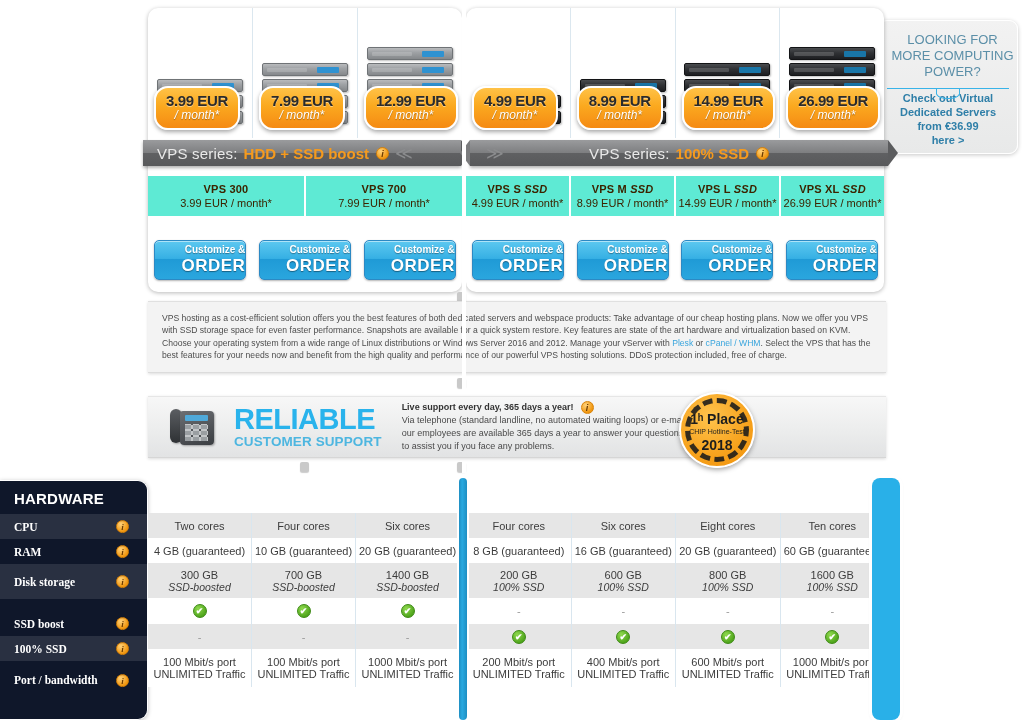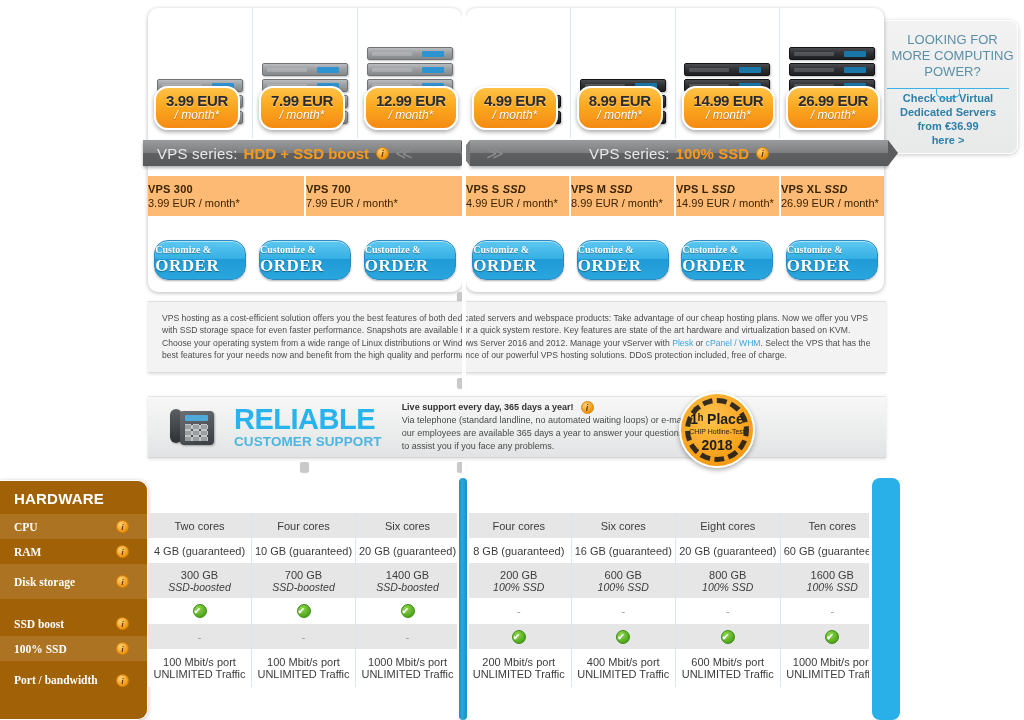--- a/index.html
+++ b/index.html
@@ -119,45 +119,44 @@
     border: 1px solid #d88208;
     cursor: pointer;
   }
 
   
   .name-row { position: absolute; top: 176px; display: flex; height: 40px; }
   #names-hdd { left: 148px; width: 314px; }
   #names-ssd { left: 466px; width: 418px; }
   .name-cell {
     flex: 1 1 0;
-    background: #fdba74;
+    background: #5eead4;
     border-right: 2px solid #ffffff;
     display: flex; flex-direction: column;
-    justify-content: center;
+    align-items: center; justify-content: center;
     color: #3b2400;
   }
   .name-cell:last-child { border-right: none; }
   .name-cell .t1 { font-size: 11px; font-weight: bold; letter-spacing: .2px; }
   .name-cell .t1 i { font-style: italic; }
   .name-cell .t2 { font-size: 11px; margin-top: 2px; }
 
   
   .btn-row { position: absolute; top: 236px; display: flex; height: 48px; }
   #btns-hdd { left: 148px; width: 314px; }
   #btns-ssd { left: 466px; width: 418px; }
   .btn-cell { flex: 1 1 0; display: flex; align-items: center; justify-content: center; }
   .order-btn {
     width: 92px; height: 40px;
     border: 1px solid #2c89c4;
-    border-radius: 14px;
+    border-radius: 5px;
     background: linear-gradient(180deg,#5dc8f0 0%,#36b0e4 46%,#1f9ad6 47%,#2aa6de 100%);
     box-shadow: 0 1px 2px rgba(0,0,0,.3), inset 0 1px 0 rgba(255,255,255,.5);
-    color: #fff; text-align: left; cursor: pointer;
+    color: #fff; text-align: right; cursor: pointer;
     padding-top: 3px;
-    font-family: Liberation Serif, serif;
   }
   .order-btn .l1 {
     font-size: 10px; font-weight: bold; line-height: 12px;
     text-shadow: 0 1px 1px rgba(0,0,0,.35);
   }
   .order-btn .l2 {
     font-size: 17px; font-weight: bold; line-height: 20px;
     letter-spacing: .5px;
     text-shadow: 0 1px 1px rgba(0,0,0,.4);
   }
@@ -266,21 +265,21 @@
     border-radius: 0 0 50% 50%;
   }
   #promo-box .sub {
     font-size: 11px; font-weight: bold; color: #2f7fa8;
     line-height: 14px; cursor: pointer;
   }
 
   
   #hardware-sidebar {
     position: absolute; left: 0px; top: 480px; width: 148px; height: 240px;
-    background: #a16207;
+    background: #0f172a;
     border-top-right-radius: 10px; border-bottom-right-radius: 10px;
     box-shadow: 0 1px 4px rgba(0,0,0,.25);
     border: 1px solid #fff; border-left: none;
   }
   #hw-title {
     color: #fff; font-size: 15px; font-weight: bold;
     padding: 9px 0 0 14px; height: 33px; letter-spacing: .2px;
   }
   .hw-row {
     height: 25px; display: flex; align-items: center;
@@ -293,21 +292,21 @@
   .hw-spacer { height: 12px; }
 
   
   #spec-left { position: absolute; left: 148px; top: 480px; width: 311px; }
   #spec-right { position: absolute; left: 467px; top: 480px; width: 417px; }
   .spec-pad { height: 33px; }
   .spec-row { display: flex; }
   .spec-row.grey { background: #e6e6e6; }
   .spec-row.white { background: #ffffff; }
   .spec-cell {
-    flex: 1 1 0; 
+    flex: 1 1 0; text-align: center;
     font-size: 11px; color: #3c3c3c;
     border-right: 1px solid #d9e6ef;
     display: flex; flex-direction: column;
     align-items: center; justify-content: center;
   }
   .spec-cell:last-child { border-right: none; }
   .spec-cell .sub { font-style: italic; font-size: 10.5px; }
   .r-h25 .spec-cell { height: 25px; }
   .r-h26 .spec-cell { height: 26px; }
   .r-h35 .spec-cell { height: 35px; }

